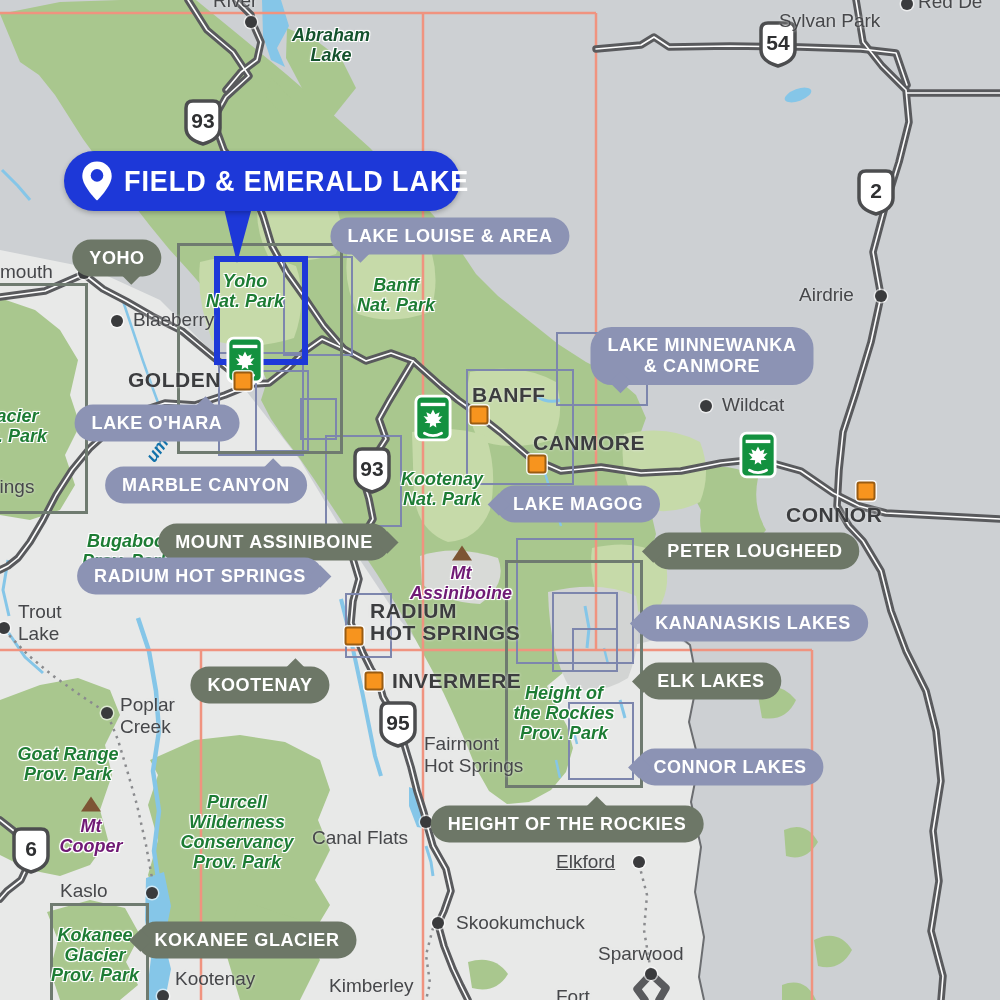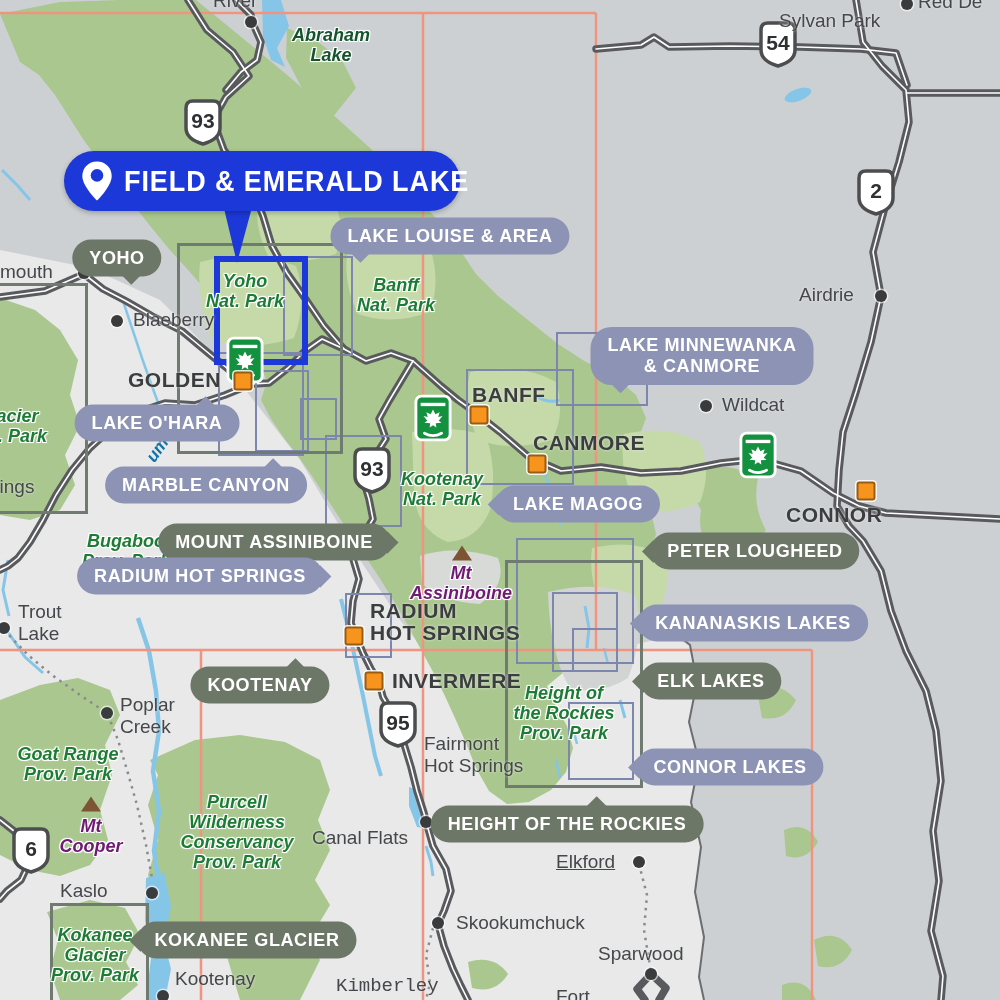--- a/index.html
+++ b/index.html
@@ -308,21 +308,21 @@
       <div>Skookumchuck</div>
     </div>
     <div class="town-dot" style="left: 639px; top: 862px;"></div>
     <div class="town-label" style="left: 556px; top: 851px; text-decoration: underline;">
       <div>Elkford</div>
     </div>
     <div class="town-dot" style="left: 651px; top: 974px;"></div>
     <div class="town-label" style="left: 598px; top: 943px;">
       <div>Sparwood</div>
     </div>
-    <div class="town-label" style="left: 336px; top: 975px; font-family: Liberation Mono, monospace;">
+    <div class="town-label" style="left: 329px; top: 975px;">
       <div>Kimberley</div>
     </div>
     <div class="town-dot" style="left: 163px; top: 996px;"></div>
     <div class="town-label" style="left: 175px; top: 968px;">
       <div>Kootenay</div>
     </div>
     <div class="town-label" style="left: 556px; top: 986px;">
       <div>Fort</div>
     </div>
     <div class="park-label blue" style="left: 331px; top: 45px;">

